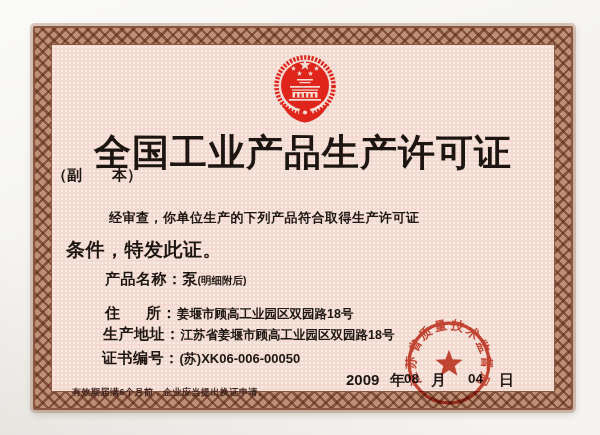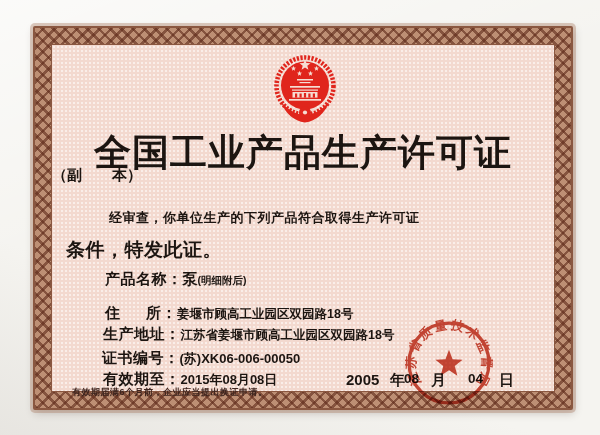--- a/index.html
+++ b/index.html
@@ -112,25 +112,22 @@
     </div>
 
     <div class="abs row row-prodaddr">
       <span class="lbl">生产地址：</span><span class="val">江苏省姜堰市顾高工业园区双园路18号</span>
     </div>
 
     <div class="abs row row-certno">
       <span class="lbl">证书编号：</span><span class="val-num">(苏)XK06-006-00050</span>
     </div>
 
-    <div class="abs row row-valid">
-      <span class="lbl">有效期至：</span><span class="val-num">2015年08月08日</span>
-    </div>
 
-    <span class="date-piece date-unit" style="left:294px">2005</span>
+    <span class="date-piece date-unit" style="left:294px">2009</span>
     <span class="date-piece date-unit" style="left:338px">年</span>
     <span class="date-piece date-num" style="left:352px">08</span>
     <span class="date-piece date-unit" style="left:379px">月</span>
     <span class="date-piece date-num" style="left:416px">04</span>
     <span class="date-piece date-unit" style="left:447px">日</span>
 
     <svg class="abs seal" viewBox="0 0 80 80">
       <circle cx="40" cy="40" r="36.3" fill="none" stroke="#c63f2c" stroke-width="3"></circle>
       <polygon fill="#c63f2c" points="40,28 43.23,36.55 52.36,36.98 45.23,42.7 47.64,51.52 40,46.5 32.36,51.52 34.77,42.7 27.64,36.98 36.77,36.55"></polygon>
       <path id="sealTextPath" d="M 15,58 A 30.8,30.8 0 1 1 65,58" fill="none"></path>

